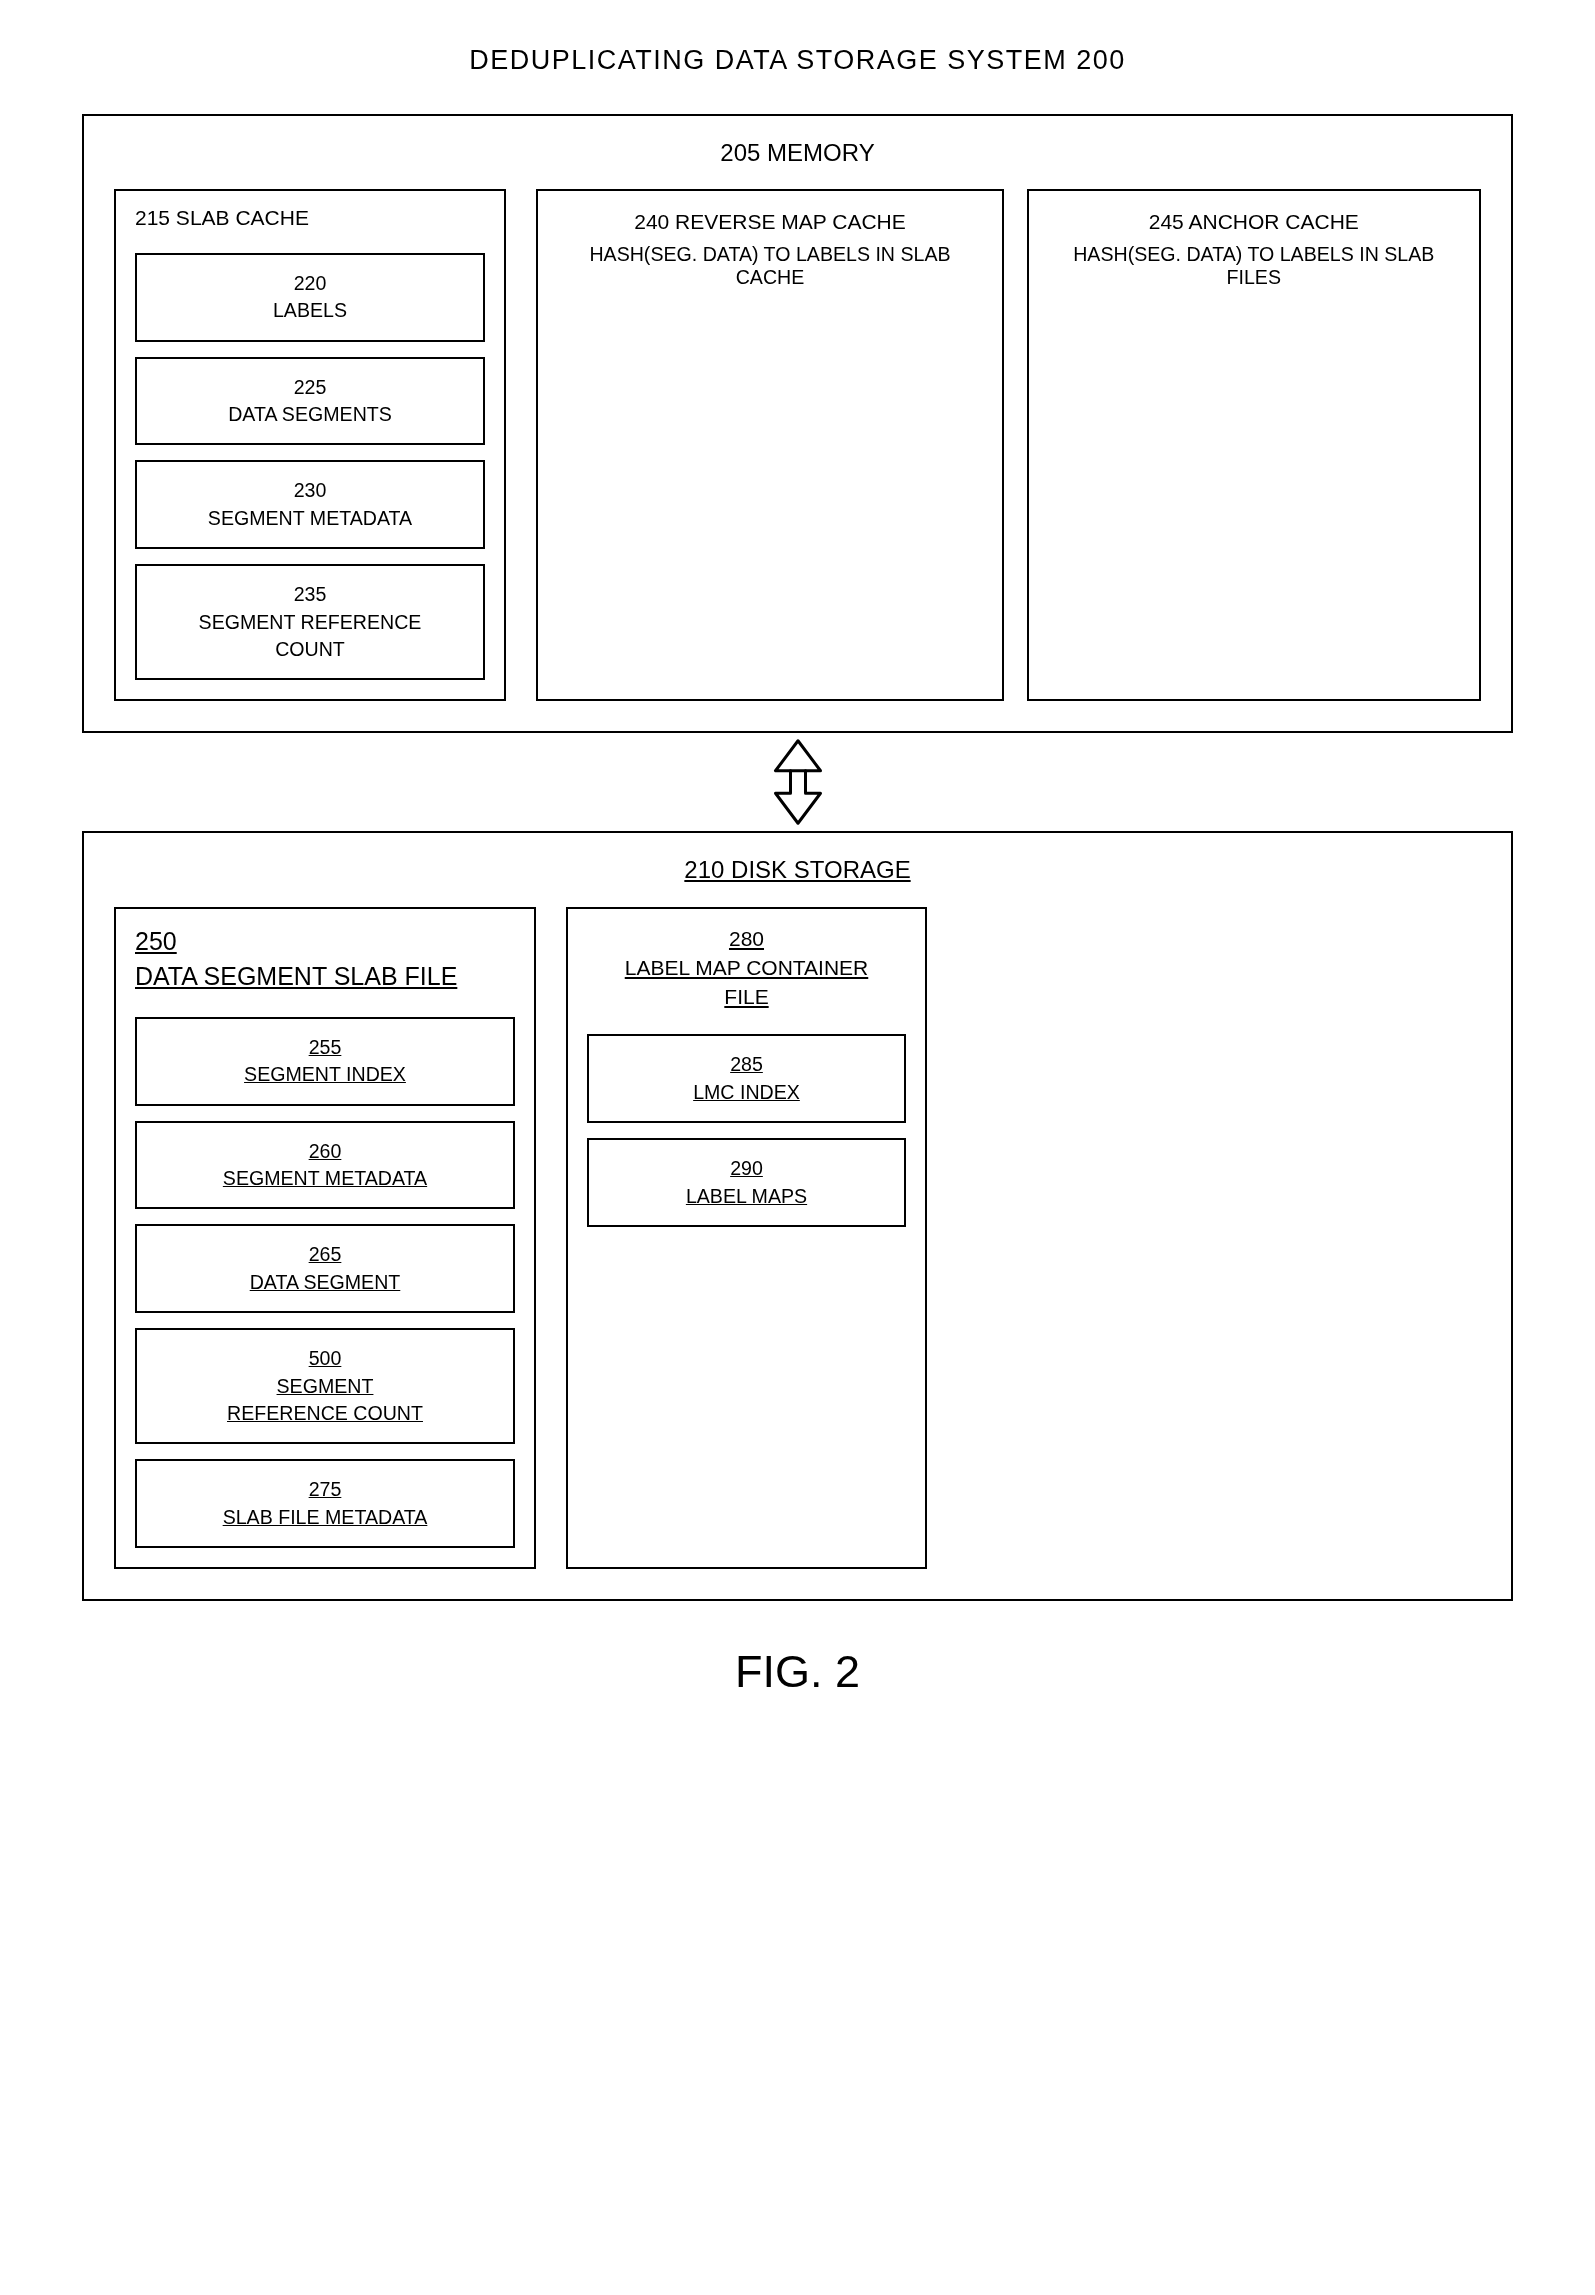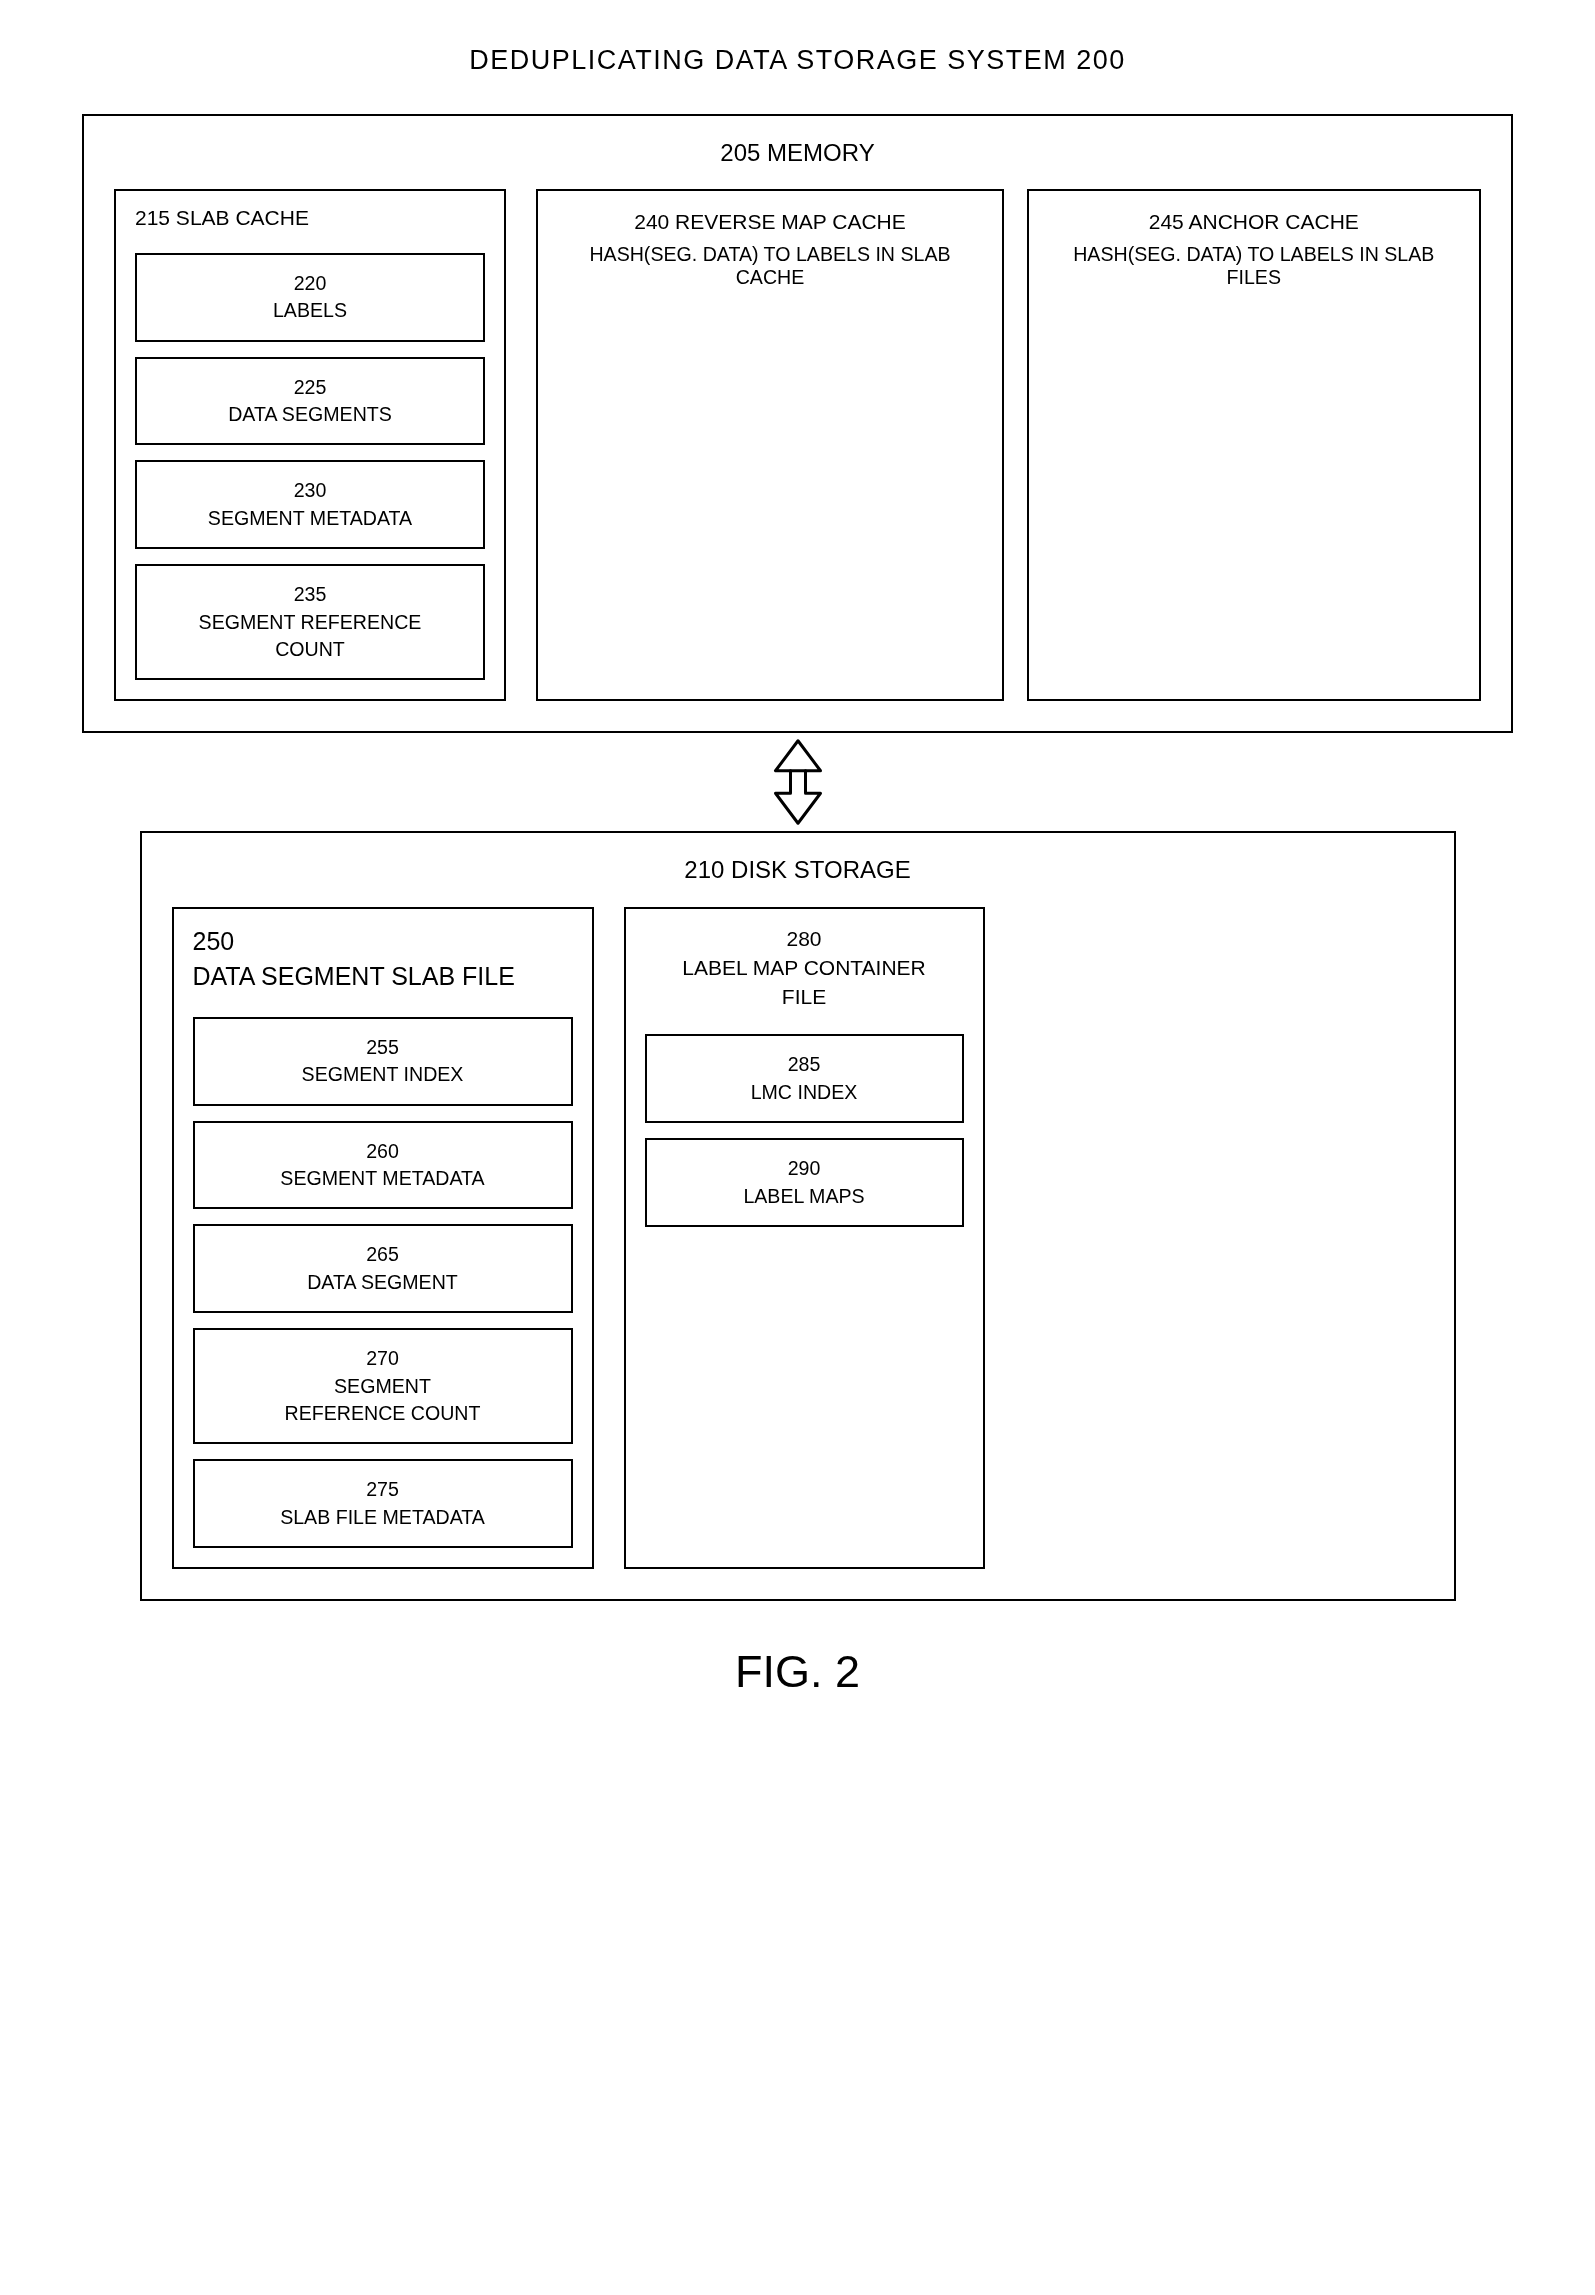--- a/index.html
+++ b/index.html
@@ -103,22 +103,23 @@
     }
 
     .arrow-svg {
       width: 90px;
       height: 90px;
     }
 
     
     .disk-container {
       border: 2.3px solid #000;
-      width: 1316px;
+      width: 1431px;
       padding: 22.6px 30px 30px 30px;
+      text-decoration: underline;
     }
 
     .disk-inner {
       display: flex;
       flex-direction: row;
       gap: 30px;
     }
 
     .data-segment-slab-box {
       border: 2.3px solid #000;
@@ -214,21 +215,21 @@
       </div>
       <div class="inner-box">
         <div class="inner-box-label" style="white-space:pre-line;">260
 SEGMENT METADATA</div>
       </div>
       <div class="inner-box">
         <div class="inner-box-label" style="white-space:pre-line;">265
 DATA SEGMENT</div>
       </div>
       <div class="inner-box">
-        <div class="inner-box-label" style="white-space:pre-line;">270
+        <div class="inner-box-label" style="white-space:pre-line;">500
 SEGMENT
 REFERENCE COUNT</div>
       </div>
       <div class="inner-box">
         <div class="inner-box-label" style="white-space:pre-line;">275
 SLAB FILE METADATA</div>
       </div>
     </div>
 
     <div class="label-map-box">

